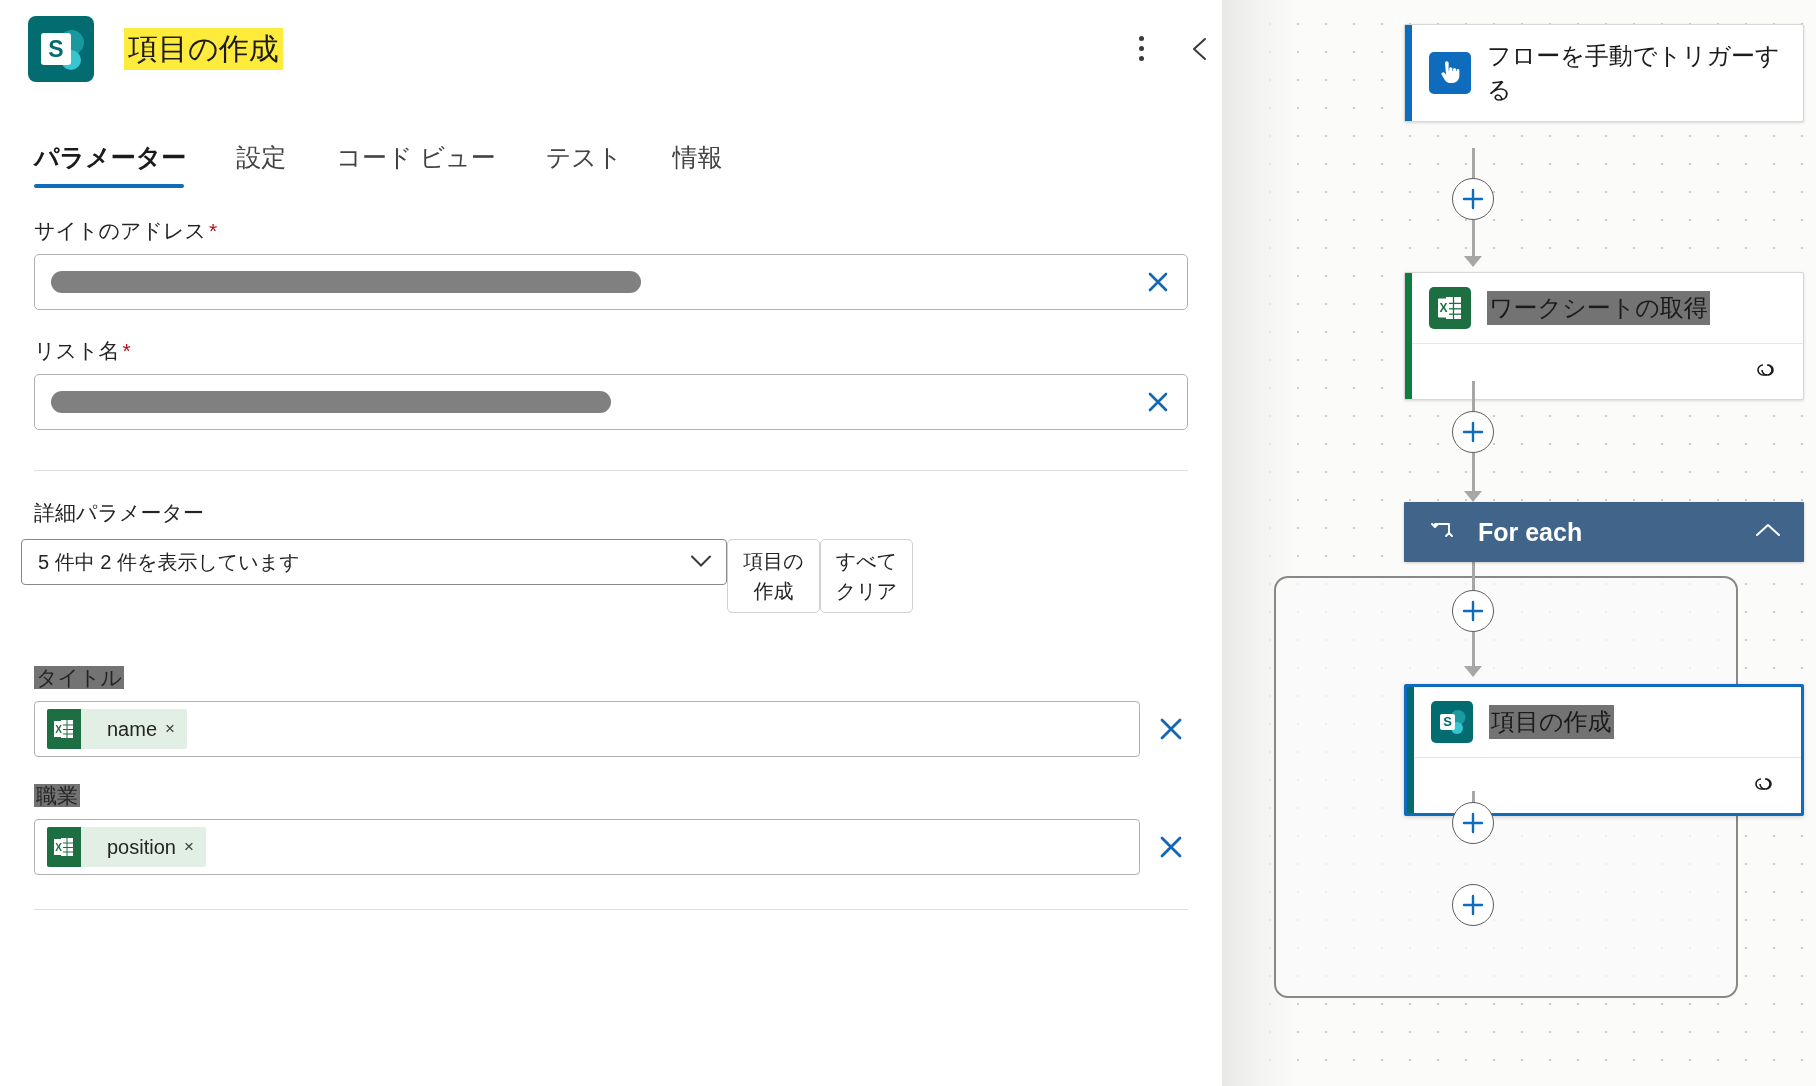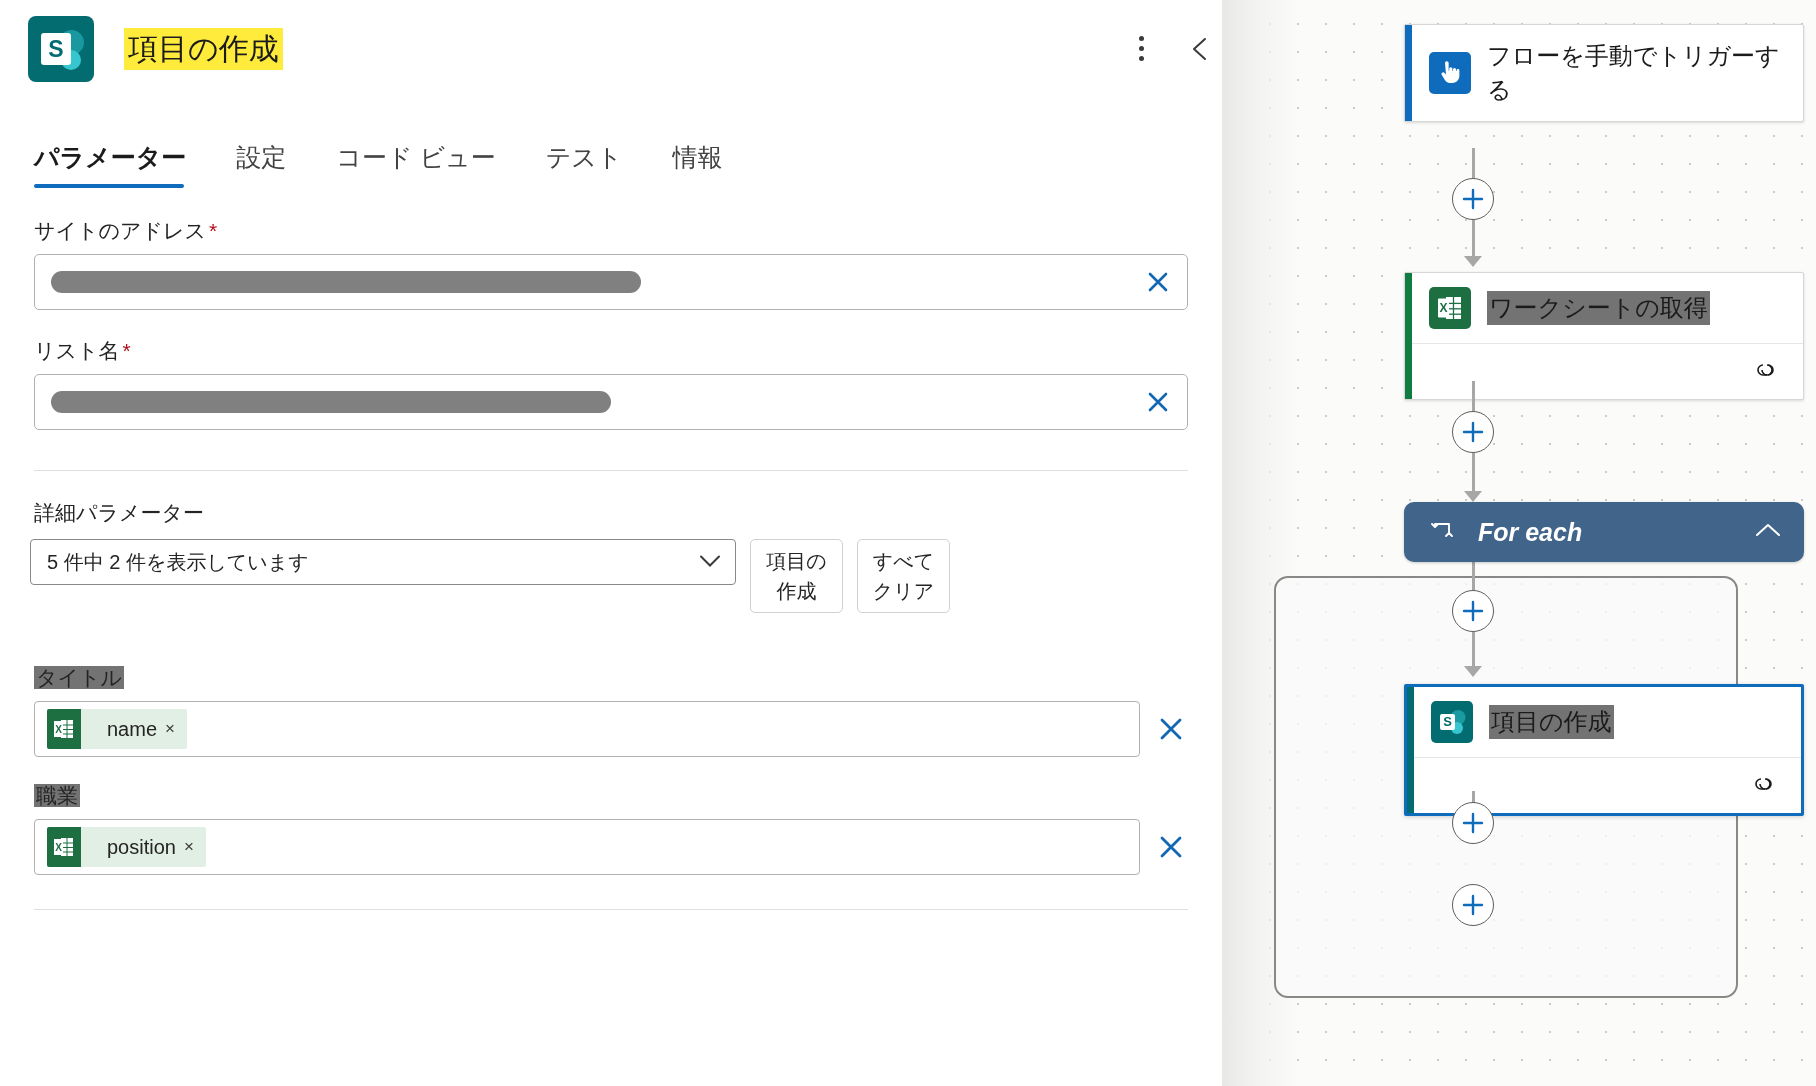--- a/index.html
+++ b/index.html
@@ -85,21 +85,21 @@
     position:absolute; left:16px; top:50%; transform:translateY(-50%);
     height:22px; border-radius:11px; background:#808080;
   }
   .clear-x {
     position:absolute; right:14px; top:50%; transform:translateY(-50%);
     width:30px; height:30px; cursor:pointer;
   }
   .divider { height:1px; background:#e1dfdd; margin:40px 34px 0 34px; }
 
   .adv-title { font-size:21px; color:#242424; margin:28px 0 12px 34px; }
-  .adv-row { display:flex; align-items:flex-start; gap:14px; padding:0 30px; }
+  .adv-row { display:flex; align-items:flex-start; padding:0 21px; }
   .dropdown {
     position:relative; flex:0 0 706px; height:46px; border:1px solid #8a8886;
     border-radius:4px; background:#fff; display:flex; align-items:center;
     padding:0 44px 0 16px; font-size:20px; color:#242424; cursor:pointer;
   }
   .chev-dn { position:absolute; right:14px; top:50%; transform:translateY(-50%); }
   .btn {
     width:93px; min-height:72px; border:1px solid #d1d1d1; border-radius:5px;
     background:#fff; cursor:pointer; font-size:20px; line-height:30px;
     color:#242424; display:flex; align-items:center; justify-content:center;
@@ -161,23 +161,23 @@
   .conn { position:absolute; width:3px; background:#a7a7a7; z-index:1; }
   .arrow {
     position:absolute; width:0; height:0; border-left:9px solid transparent;
     border-right:9px solid transparent; border-top:11px solid #a7a7a7; z-index:2;
   }
   .loopbox {
     position:absolute; border:2px solid #8a8886; border-radius:14px;
     background:rgba(250,250,249,.75); z-index:0;
   }
   .foreach-head {
-    position:absolute; background:#41648a; border-radius:10px;
+    position:absolute; background:#41648a; border-radius:1px;
     box-shadow:0 1px 3px rgba(0,0,0,.2); display:flex; align-items:center;
-    padding:0 22px 0 26px; z-index:3;font-style:italic;
+    padding:0 22px 0 26px; z-index:3;
   }
   .foreach-head .fe-label {
     color:#fff; font-size:25px; font-weight:bold; margin-left:22px; flex:1 1 auto;
   }
 </style>
 </head>
 <body>
 
 <div class="app">
 

